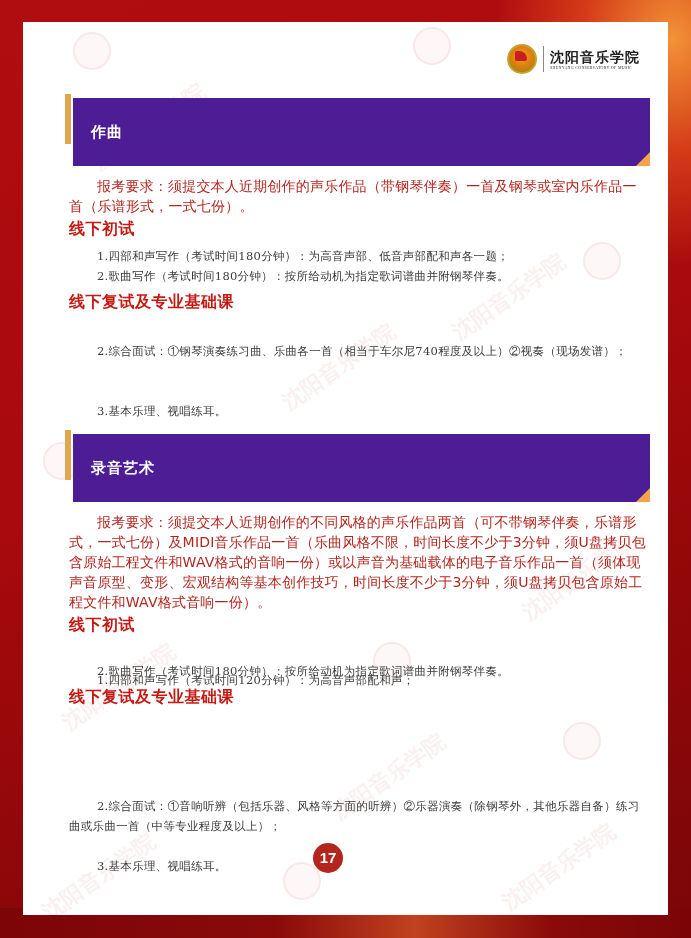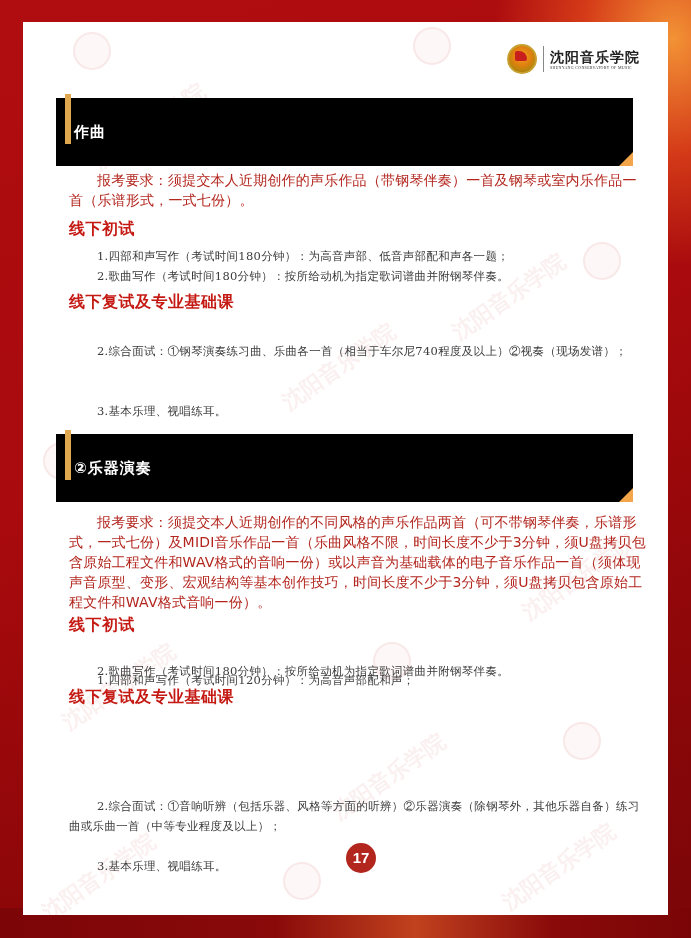--- a/index.html
+++ b/index.html
@@ -39,22 +39,22 @@
   .logo-emblem::after {
     content:""; position:absolute; left:6px; top:5px; width:12px; height:10px;
     background:#c81e1e; border-radius:2px 8px 2px 2px;
   }
   .logo-divider { width:1px; height:26px; background:#888; }
   .logo-text { display:flex; flex-direction:column; }
   .logo-cn { font-family:"DejaVu Serif", serif; font-size:14px; font-weight:bold; color:#222; letter-spacing:1px; line-height:16px; }
   .logo-en { font-family:"Liberation Serif", serif; font-size:4px; color:#333; letter-spacing:0.3px; }
 
   .bar {
-    position:absolute; left:33px; width:577px; height:68px;
-    background:#000000;
+    position:absolute; left:50px; width:577px; height:68px;
+    background:#4c1d95;
   }
   .bar::before {
     content:""; position:absolute; left:-4px; top:-4px; width:12px; height:50px;
     background:#dca44a; z-index:-1;
   }
   .bar-accent-top {
     position:absolute; left:-4px; top:-4px; width:10px; height:50px; background:#e0a84e;
   }
   .bar-corner {
     position:absolute; right:0; bottom:0; width:0; height:0;
@@ -113,36 +113,36 @@
       <span class="logo-en">SHENYANG CONSERVATORY OF MUSIC</span>
     </div>
   </div>
 
   <div class="bar" style="top:76px">
     <div class="bar-corner"></div>
     <span class="bar-title">作曲</span>
   </div>
   <div class="bar-accent-top" style="position:absolute;left:42px;top:72px;width:6px;height:50px;background:#e0a84e"></div>
 
-  <div class="req" style="top:148px">报考要求：须提交本人近期创作的声乐作品（带钢琴伴奏）一首及钢琴或室内乐作品一首（乐谱形式，一式七份）。</div>
+  <div class="req" style="top:154px">报考要求：须提交本人近期创作的声乐作品（带钢琴伴奏）一首及钢琴或室内乐作品一首（乐谱形式，一式七份）。</div>
   <div class="h2" style="top:197px">线下初试</div>
   <div class="p" style="top:224px">1.四部和声写作（考试时间180分钟）：为高音声部、低音声部配和声各一题；</div>
   <div class="p" style="top:244px">2.歌曲写作（考试时间180分钟）：按所给动机为指定歌词谱曲并附钢琴伴奏。</div>
   <div class="h2" style="top:270px">线下复试及专业基础课</div>
   <div class="p" style="top:319px">2.综合面试：①钢琴演奏练习曲、乐曲各一首（相当于车尔尼740程度及以上）②视奏（现场发谱）；</div>
   <div class="p" style="top:379px">3.基本乐理、视唱练耳。</div>
 
   <div class="bar" style="top:412px">
     <div class="bar-corner"></div>
-    <span class="bar-title">②乐器演奏</span>
+    <span class="bar-title">录音艺术</span>
   </div>
   <div style="position:absolute;left:42px;top:408px;width:6px;height:50px;background:#e0a84e"></div>
 
   <div class="req" style="top:490px">报考要求：须提交本人近期创作的不同风格的声乐作品两首（可不带钢琴伴奏，乐谱形式，一式七份）及MIDI音乐作品一首（乐曲风格不限，时间长度不少于3分钟，须U盘拷贝包含原始工程文件和WAV格式的音响一份）或以声音为基础载体的电子音乐作品一首（须体现声音原型、变形、宏观结构等基本创作技巧，时间长度不少于3分钟，须U盘拷贝包含原始工程文件和WAV格式音响一份）。</div>
   <div class="h2" style="top:593px">线下初试</div>
   <div class="p" style="top:648px">1.四部和声写作（考试时间120分钟）：为高音声部配和声；</div>
   <div class="p" style="top:639px">2.歌曲写作（考试时间180分钟）：按所给动机为指定歌词谱曲并附钢琴伴奏。</div>
   <div class="h2" style="top:665px">线下复试及专业基础课</div>
   <div class="p" style="top:774px">2.综合面试：①音响听辨（包括乐器、风格等方面的听辨）②乐器演奏（除钢琴外，其他乐器自备）练习曲或乐曲一首（中等专业程度及以上）；</div>
   <div class="p" style="top:834px">3.基本乐理、视唱练耳。</div>
 
-  <div class="pagenum" style="left:323px;top:821px">17</div>
+  <div class="pagenum" style="left:290px;top:821px">17</div>
 </div>
 
 </body></html>

